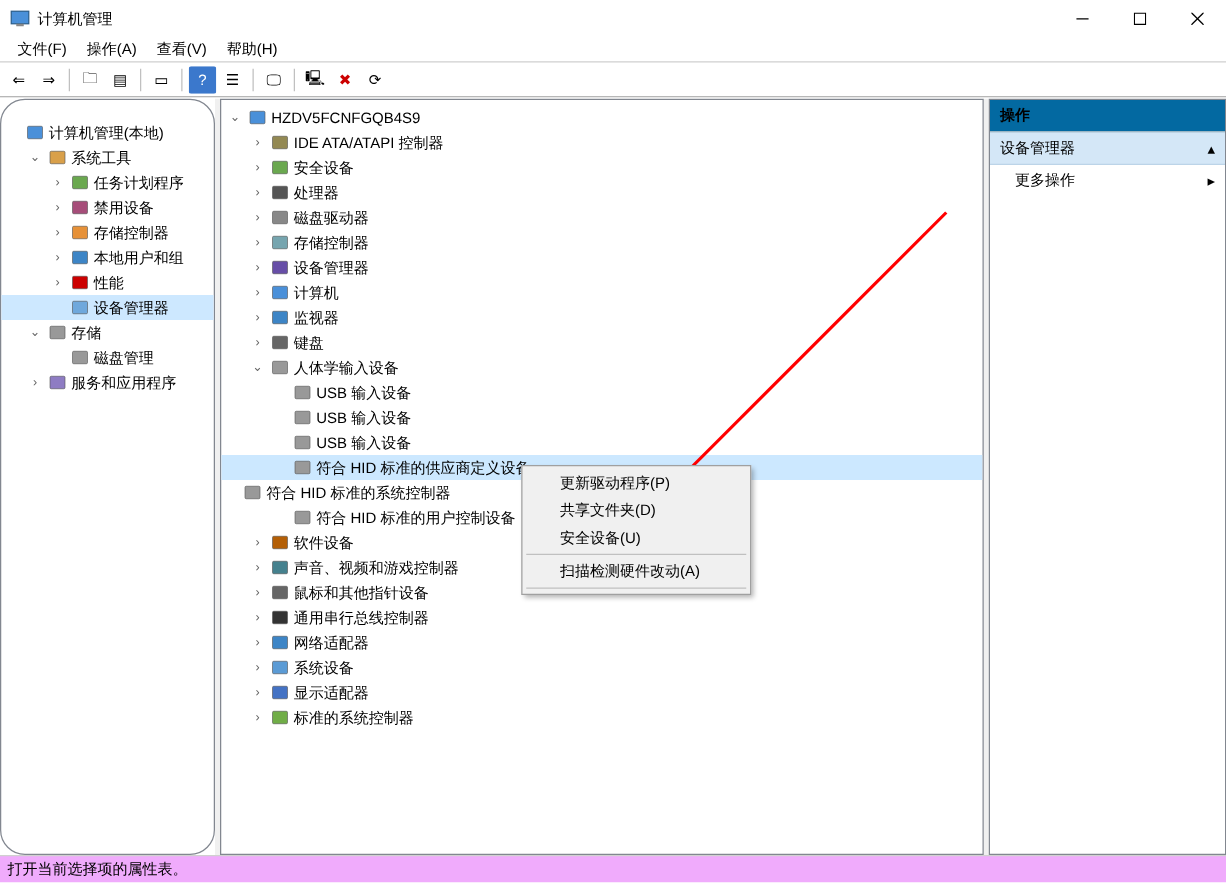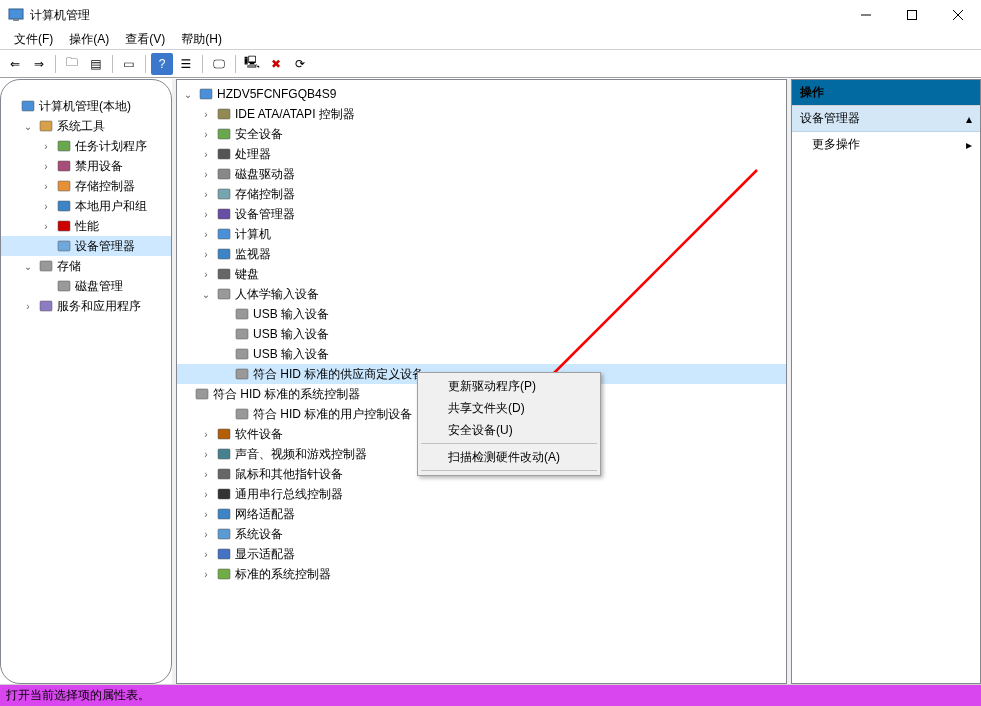--- a/index.html
+++ b/index.html
@@ -36,21 +36,21 @@
 
 .action-header { background: #0369a1; padding: 4px 8px; font-weight: bold; border-bottom: 1px solid #d0d0d0; }
 .action-section { background: #d4e7f7; padding: 4px 8px; border-bottom: 1px solid #bcd4e8; display: flex; justify-content: space-between; align-items: center; }
 .action-item { padding: 4px 8px 4px 20px; display: flex; justify-content: space-between; align-items: center; }
 
 .context-menu { position: absolute; background: #f0f0f0; border: 1px solid #a0a0a0; box-shadow: 2px 2px 4px rgba(0,0,0,0.3); width: 184px; z-index: 100; padding: 2px; }
 .context-menu .mitem { height: 22px; display: flex; align-items: center; padding-left: 28px; }
 .context-menu .mitem.highlighted { background: #91c9f7; }
 .context-menu .msep { height: 1px; background: #c0c0c0; margin: 2px 1px; }
 
-.statusbar { height: 22px; border-top: 1px solid #d0d0d0; padding: 2px 6px; display: flex; align-items: center; background: #d946ef; }
+.statusbar { height: 22px; border-top: 1px solid #d0d0d0; padding: 2px 6px; display: flex; align-items: center; background: #f0abfc; }
 
 .arrow-annotation { position: absolute; pointer-events: none; z-index: 50; }
 </style>
 </head>
 <body>
 
 <div class="titlebar">
   <svg class="app-icon" viewBox="0 0 16 16">
       <rect x="1" y="2" width="14" height="10" fill="#4a90d9" stroke="#2c5f8d"></rect>
       <rect x="5" y="12" width="6" height="2" fill="#888"></rect>

